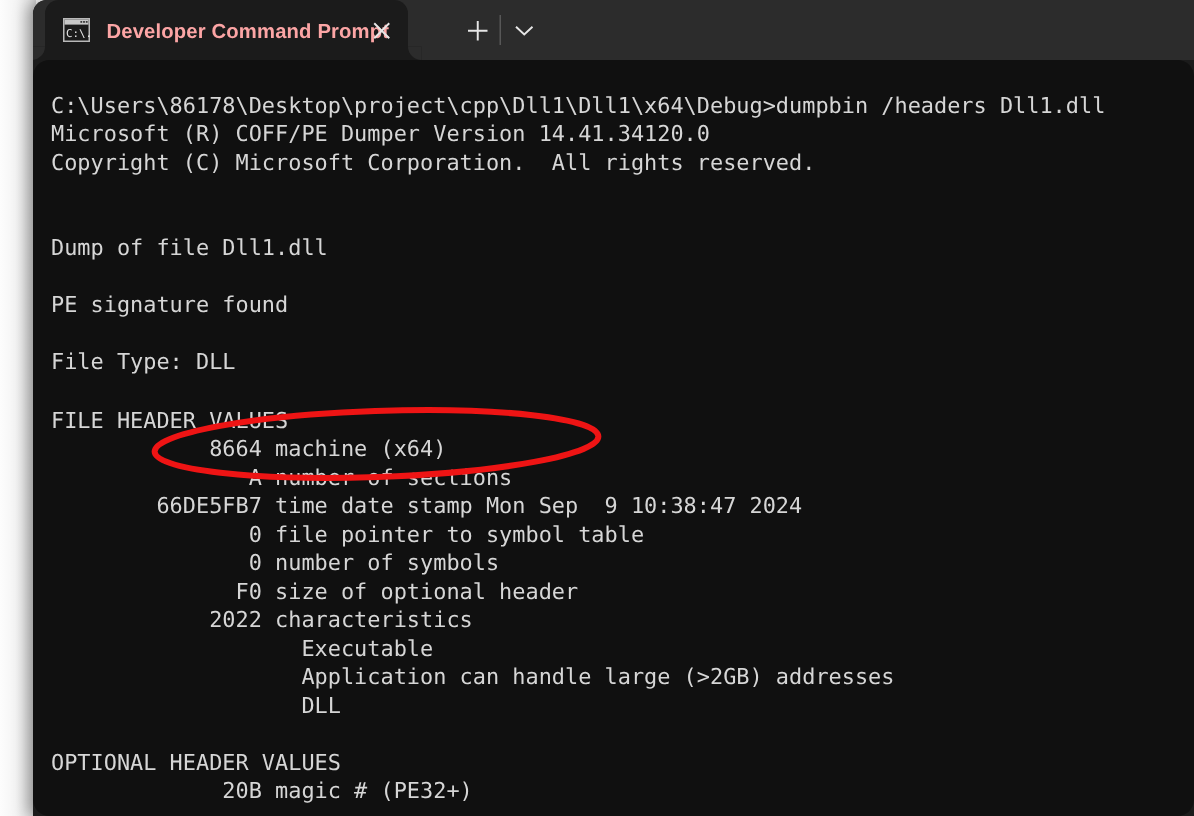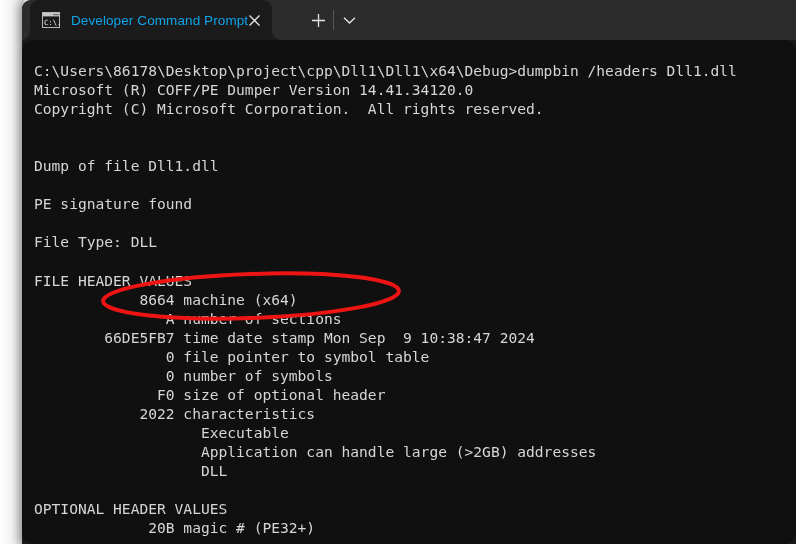--- a/index.html
+++ b/index.html
@@ -79,23 +79,23 @@
   }
 
   .tab-icon {
     width: 18px; height: 16px;
     margin-left: 12px;
     flex: 0 0 auto;
     display: block;
   }
   .tab-title {
     margin-left: 11px;
-    color: #0ea5e9;
+    color: #fca5a5;
     font-size: 13.5px;
-    font-weight: normal;
+    font-weight: bold;
     letter-spacing: 0.1px;
     white-space: nowrap;
   }
   .tab-close {
     position: absolute;
     right: 8px; top: 10px;
     width: 20px; height: 20px;
     display: flex;
     align-items: center;
     justify-content: center;

